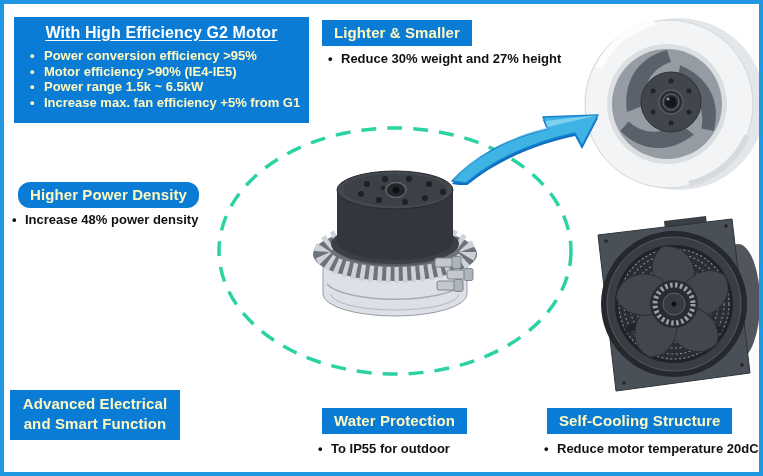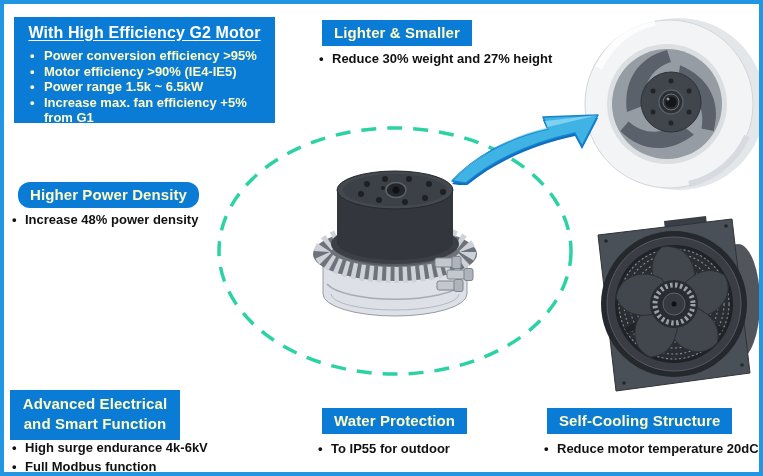--- a/index.html
+++ b/index.html
@@ -10,21 +10,21 @@
   .canvas {
     position:relative;
     width:763px; height:476px;
     background:#ffffff;
     border:4px solid #2196e3;
     overflow:hidden;
   }
   
   .g2-box {
     position:absolute; left:10px; top:13px;
-    width:261px; height:106px;
+    width:295px; height:106px;
     background:#0b7cd6;
     color:#ffffff;
     padding-top:7px;
   }
   .g2-title {
     font-size:16px; font-weight:700;
     text-align:center;
     text-decoration:underline;
     text-underline-offset:2px;
     margin-bottom:6px;
@@ -208,34 +208,30 @@
     <h2 class="g2-title">With High Efficiency G2 Motor</h2>
     <ul class="bullets light">
       <li>Power conversion efficiency &gt;95%</li>
       <li>Motor efficiency &gt;90% (IE4-IE5)</li>
       <li>Power range 1.5k ~ 6.5kW</li>
       <li>Increase max. fan efficiency +5% from G1</li>
     </ul>
   </section>
 
   <div class="badge txt" style="left:318px; top:16px;">Lighter &amp; Smaller</div>
-  <ul class="bullets dark txt" style="left:315px; top:45px;">
+  <ul class="bullets dark txt" style="left:324px; top:45px;">
     <li>Reduce 30% weight and 27% height</li>
   </ul>
 
   <div class="badge txt" style="left:14px; top:178px;border-radius:12px;">Higher Power Density</div>
   <ul class="bullets dark txt" style="left:8px; top:206px;">
     <li>Increase 48% power density</li>
   </ul>
 
   <div class="badge wrap txt" style="left:6px; top:386px;">Advanced Electrical and Smart Function</div>
-  <ul class="bullets dark txt" style="left:8px; top:434px;">
-    <li>High surge endurance 4k-6kV</li>
-    <li>Full Modbus function</li>
-  </ul>
 
   <div class="badge txt" style="left:318px; top:404px;">Water Protection</div>
   <ul class="bullets dark txt" style="left:314px; top:435px;">
     <li>To IP55 for outdoor</li>
   </ul>
 
   <div class="badge txt" style="left:543px; top:404px;">Self-Cooling Structure</div>
   <ul class="bullets dark txt" style="left:540px; top:435px;">
     <li>Reduce motor temperature 20dC</li>
   </ul>

